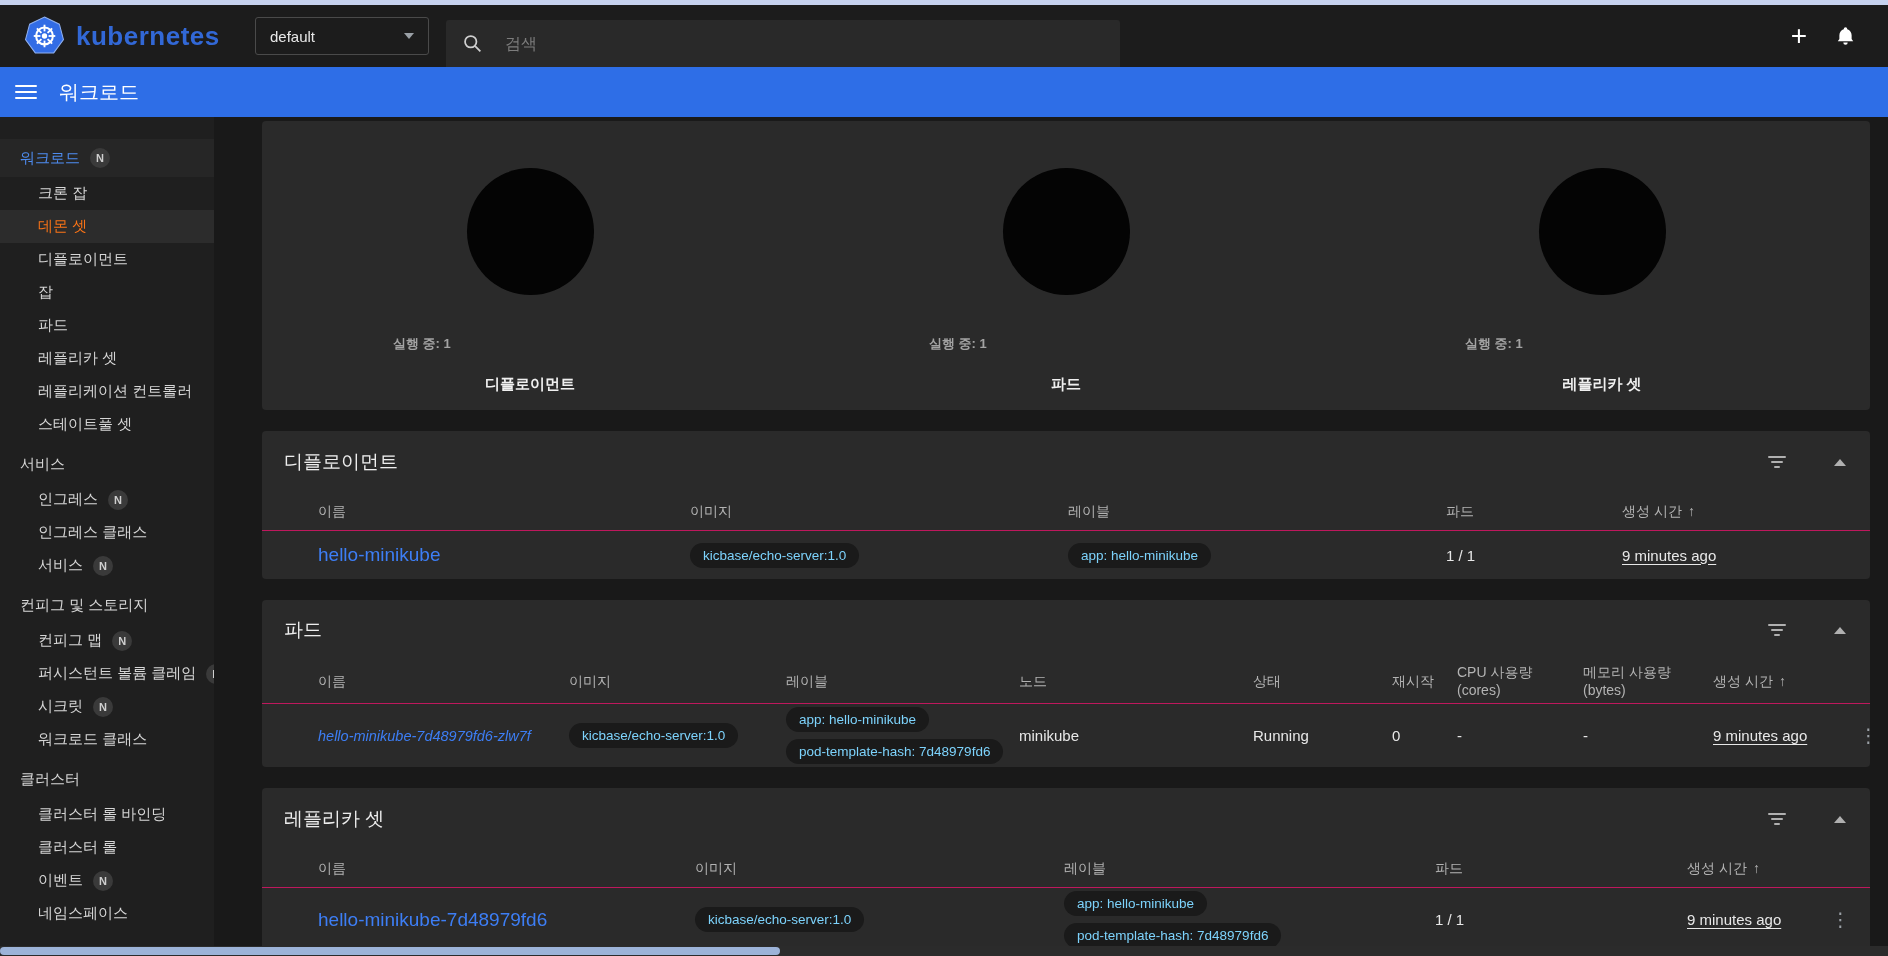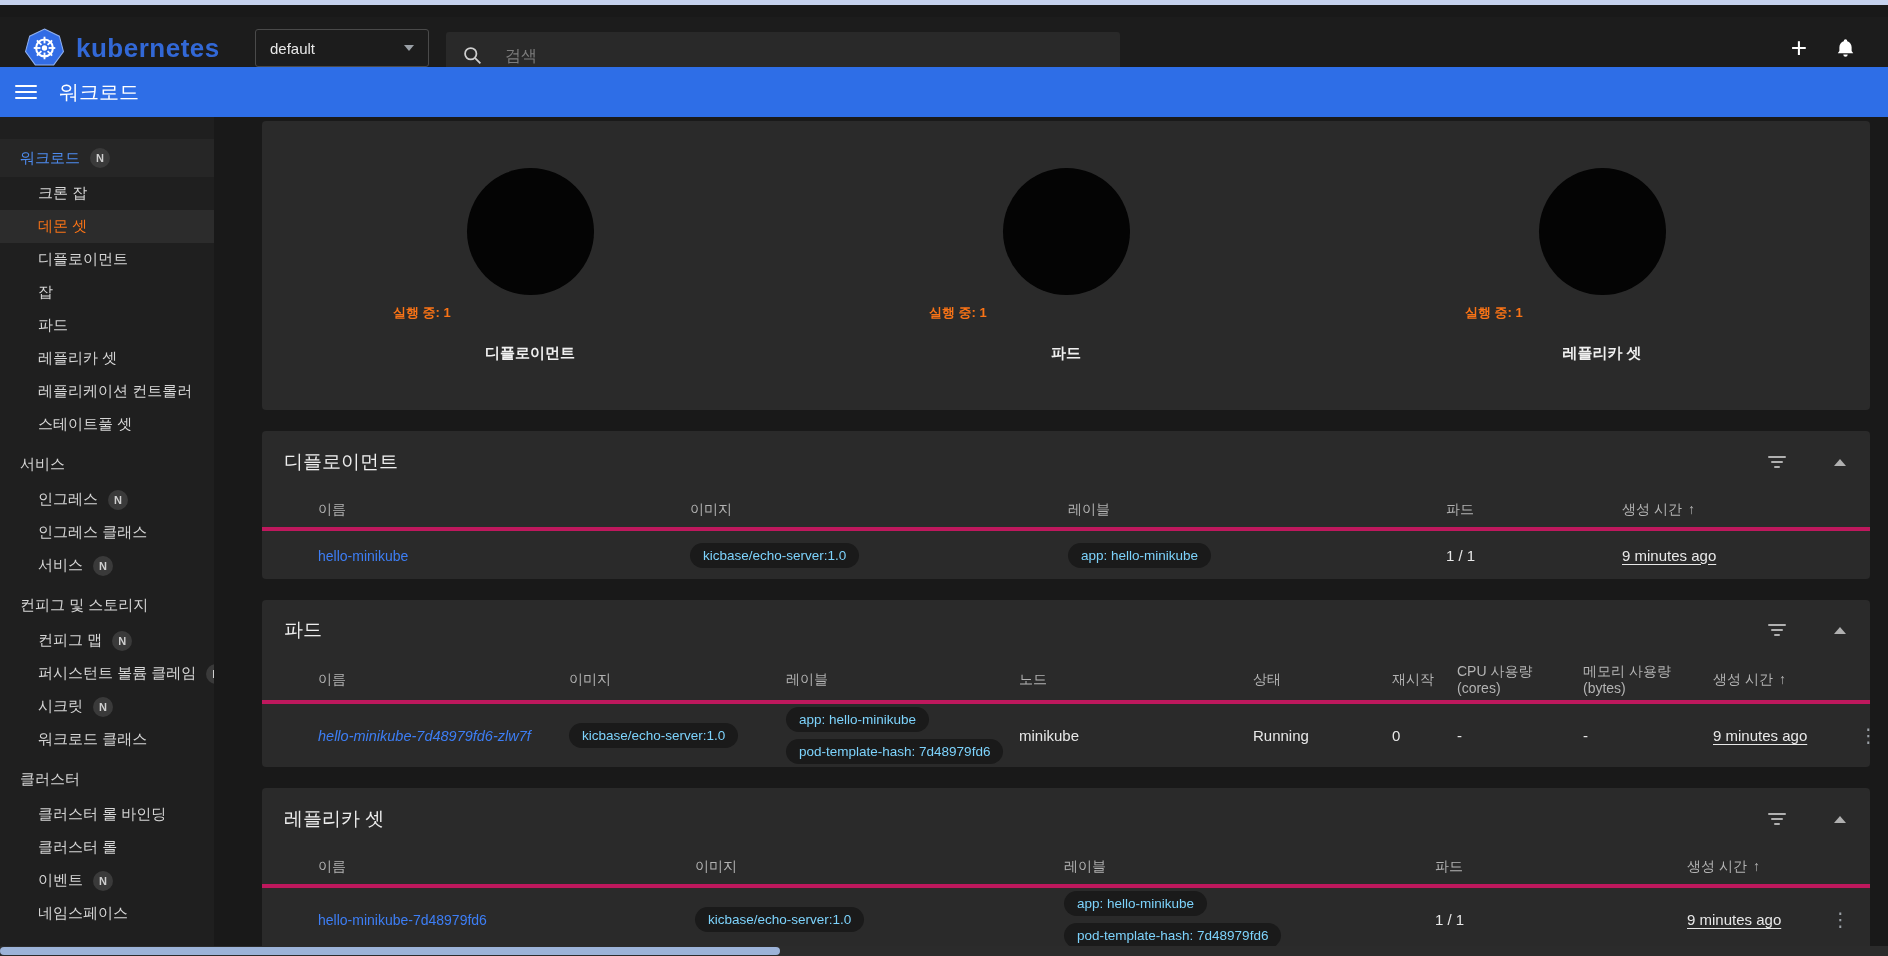--- a/index.html
+++ b/index.html
@@ -2,21 +2,21 @@
 <html><head>
 <meta charset="utf-8">
 <style>
   * { margin:0; padding:0; box-sizing:border-box; }
   html,body { background:#191919; }
   body { font-family:"Liberation Sans","DejaVu Sans",sans-serif; }
   .app { position:relative; width:1888px; height:956px; overflow:hidden; background:#191919; }
 
   
   .topline { position:absolute; top:0; left:0; width:100%; height:5px; background:#c6d2ee; }
-  .header { position:absolute; top:17px; left:0; width:100%; height:62px; background:#1c1c1c; display:flex; align-items:center; }
+  .header { position:absolute; top:5px; left:0; width:100%; height:62px; background:#1c1c1c; display:flex; align-items:center; }
   .brand { display:flex; align-items:center; gap:11px; padding-left:24px; width:255px; cursor:pointer; }
   .brand-name { color:#3268d6; font-size:26px; font-weight:bold; letter-spacing:.5px; }
   .ns-select { width:174px; height:38px; border:1px solid #4a4a4a; border-radius:3px; display:flex; align-items:center; justify-content:space-between; padding:0 14px; color:#e8e8e8; font-size:15px; cursor:pointer; }
   .caret-down { width:0; height:0; border-left:5px solid transparent; border-right:5px solid transparent; border-top:6px solid #9aa0a6; }
   .searchbar { margin-left:17px; width:674px; height:47px; align-self:flex-end; background:#292929; border-radius:3px 3px 0 0; display:flex; align-items:center; padding:0 16px; gap:22px; }
   .searchbar input { flex:1; background:transparent; border:none; outline:none; color:#e8e8e8; font-size:16px; font-family:inherit; }
   .searchbar input::placeholder { color:#7d7d7d; }
   .header-actions { margin-left:auto; display:flex; align-items:center; gap:28px; padding-right:32px; }
   .icon-btn { color:#fff; cursor:pointer; display:flex; align-items:center; justify-content:center; }
   .plus-glyph { font-size:28px; font-weight:400; line-height:1; }
@@ -36,44 +36,44 @@
   .n-badge { width:20px; height:20px; border-radius:50%; background:#3a3a3a; color:#cfcfcf; font-size:11px; font-weight:bold; display:flex; align-items:center; justify-content:center; flex:none; }
 
   
   .content { position:absolute; top:117px; left:214px; right:0; bottom:10px; overflow:hidden; padding:4px 18px 0 48px; }
   .card { background:#2a2a2a; border-radius:4px; margin-bottom:21px; overflow:hidden; }
 
   
   .charts-card { height:289px; display:flex; }
   .chart-col { flex:1; display:flex; flex-direction:column; align-items:center; padding-top:47px; }
   .donut { width:127px; height:127px; border-radius:50%; background:#040404; }
-  .chart-legend { width:274px; margin-top:9px; color:#f97316; font-size:13px; font-weight:bold; text-align:left; }
+  .chart-legend { width:274px; margin-top:40px; color:#a3a3a3; font-size:13px; font-weight:bold; text-align:left; }
   .chart-title { margin-top:22px; color:#f0f0f0; font-size:15px; font-weight:bold; }
 
   
   .card-head { height:62px; display:flex; align-items:center; padding:0 24px 0 22px; }
   .card-title { flex:1; color:#ededed; font-size:19px; font-weight:500; }
   .filter-icon { display:flex; flex-direction:column; gap:3px; align-items:center; width:22px; cursor:pointer; margin-right:46px; }
   .filter-icon div { height:2px; background:#b0b0b0; border-radius:1px; }
   .filter-icon .f1{width:18px;} .filter-icon .f2{width:12px;} .filter-icon .f3{width:6px;}
   .collapse-icon { width:0; height:0; border-left:6px solid transparent; border-right:6px solid transparent; border-bottom:7px solid #b0b0b0; cursor:pointer; }
 
   .tgrid { display:grid; align-items:center; padding-left:20px; padding-right:14px; }
   .grid-deploy { grid-template-columns:36px 372px 378px 378px 176px 262px 1fr; }
   .grid-pods   { grid-template-columns:36px 251px 217px 233px 234px 139px 65px 126px 130px 140px 1fr; }
   .grid-rs     { grid-template-columns:36px 377px 369px 371px 252px 1fr; }
-  .thead { height:38px; border-bottom:4px solid #be185d; color:#b3b3b3; font-size:14px; }
+  .thead { height:38px; border-bottom:1px solid #be185d; color:#b3b3b3; font-size:14px; }
   .thead.tall { height:44px; }
   .th { display:flex; align-items:center; gap:6px; line-height:1.25; padding-right:8px; }
   .sort-arrow { color:#b3b3b3; font-size:14px; }
   .trow { color:#e8e8e8; font-size:15px; }
   .trow-single { height:48px; }
   .trow-tall { height:63px; }
   .status-dot { width:16px; height:16px; border-radius:50%; background:#2e7d32; }
-  .res-link { color:#3d7ef5; cursor:pointer; text-decoration:none; font-size:14px; }
+  .res-link { color:#3d7ef5; cursor:pointer; text-decoration:none; font-size:19px; }
   .chip { display:inline-block; background:#1a1a1a; color:#7dd3fc; font-size:13.5px; padding:5px 13px; border-radius:14px; white-space:nowrap; }
   .chip-stack { display:flex; flex-direction:column; align-items:flex-start; gap:7px; }
   .created { text-decoration:underline; text-underline-offset:3px; cursor:default; }
   .kebab { justify-self:end; color:#9aa0a6; font-size:19px; cursor:pointer; padding:0 6px; }
 
   .rs-card { height:180px; }
 
   
   .hscroll { position:absolute; left:0; bottom:0; width:100%; height:10px; background:#2b2b2b; }
   .hscroll-thumb { position:absolute; left:0; top:1px; width:780px; height:8px; background:#9cb3d8; border-radius:4px; cursor:pointer; }

